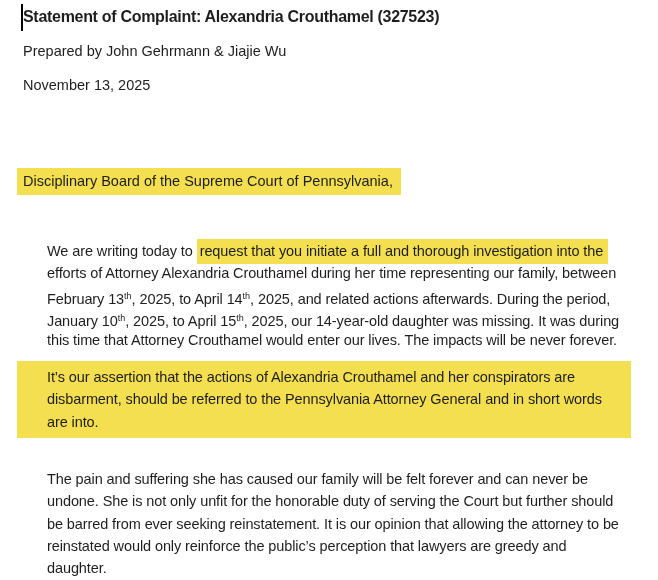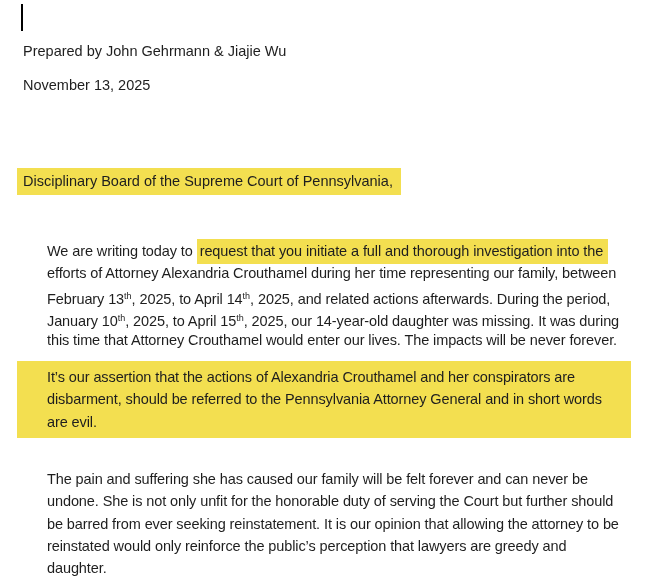--- a/index.html
+++ b/index.html
@@ -88,41 +88,42 @@
     text-align: right;
   }
 </style>
 </head>
 <body>
 
 <div class="page">
 
   <div class="caret"></div>
 
+  <h1 class="title">Statement of Complaint: Alexandria Crouthamel (327523)</h1>
 
   <p class="meta-prepared">Prepared by John Gehrmann &amp; Jiajie Wu</p>
 
   <p class="meta-date">November 13, 2025</p>
 
   <div class="salutation">
     <span class="hl">Disciplinary Board of the Supreme Court of Pennsylvania,</span>
   </div>
 
   <div class="para p1">
     <div class="line"><span>We are writing today to </span><span class="mark">request that you initiate a full and thorough investigation into the</span></div>
     <div class="line">efforts of Attorney Alexandria Crouthamel during her time representing our family, between</div>
     <div class="line"><span>February 13</span><sup class="ss">th</sup><span>, 2025, to April 14</span><sup class="ss">th</sup><span>, 2025, and related actions afterwards. During the period,</span></div>
     <div class="line"><span>January 10</span><sup class="ss">th</sup><span>, 2025, to April 15</span><sup class="ss">th</sup><span>, 2025, our 14-year-old daughter was missing. It was during</span></div>
     <div class="line">this time that Attorney Crouthamel would enter our lives. The impacts will be never forever.</div>
   </div>
 
   <div class="para p2">
     <div class="line">It’s our assertion that the actions of Alexandria Crouthamel and her conspirators are</div>
     <div class="line">disbarment, should be referred to the Pennsylvania Attorney General and in short words</div>
-    <div class="line">are evil.</div>
+    <div class="line">are into.</div>
   </div>
 
   <div class="para p3">
     <div class="line">The pain and suffering she has caused our family will be felt forever and can never be</div>
     <div class="line">undone. She is not only unfit for the honorable duty of serving the Court but further should</div>
     <div class="line">be barred from ever seeking reinstatement. It is our opinion that allowing the attorney to be</div>
     <div class="line">reinstated would only reinforce the public’s perception that lawyers are greedy and</div>
     <div class="line">daughter.</div>
   </div>
 

